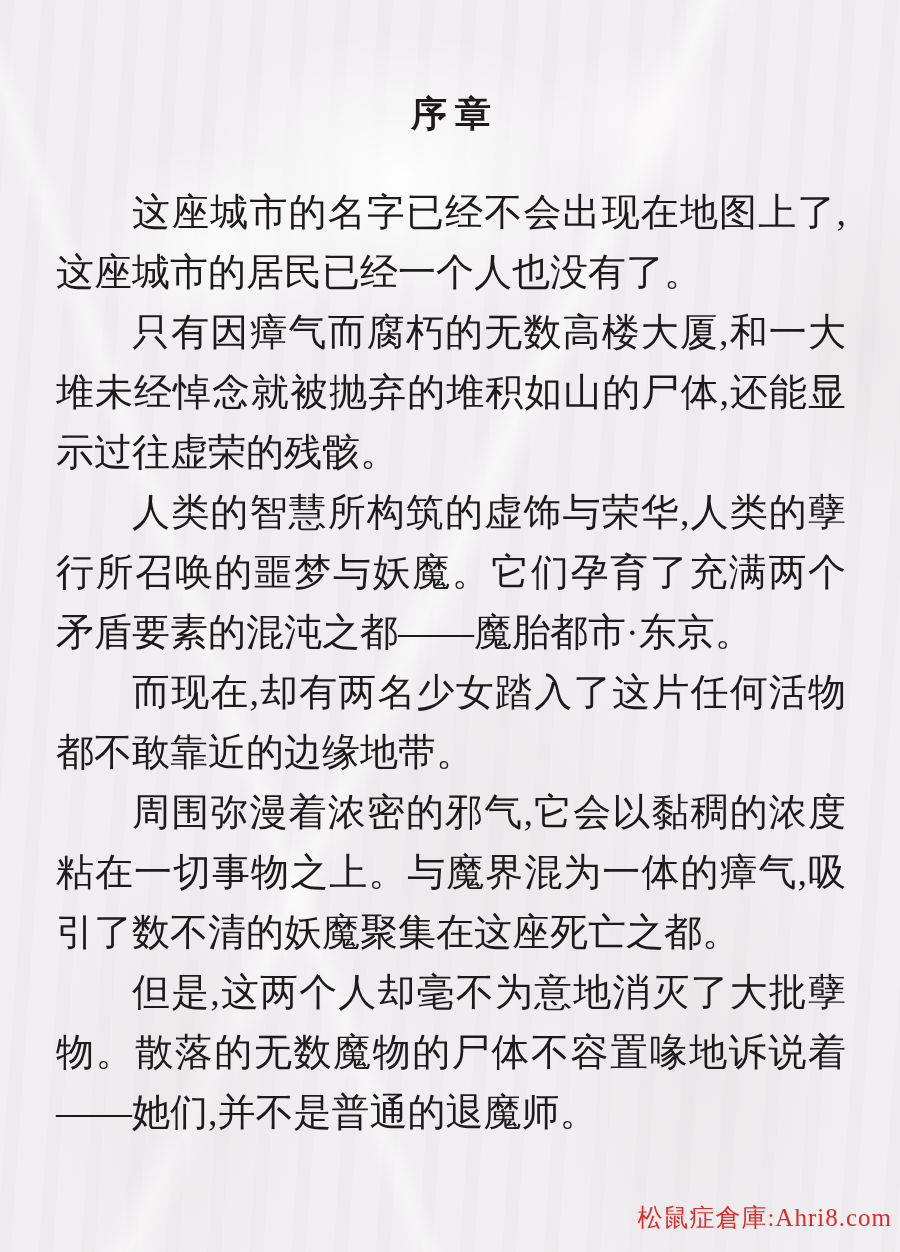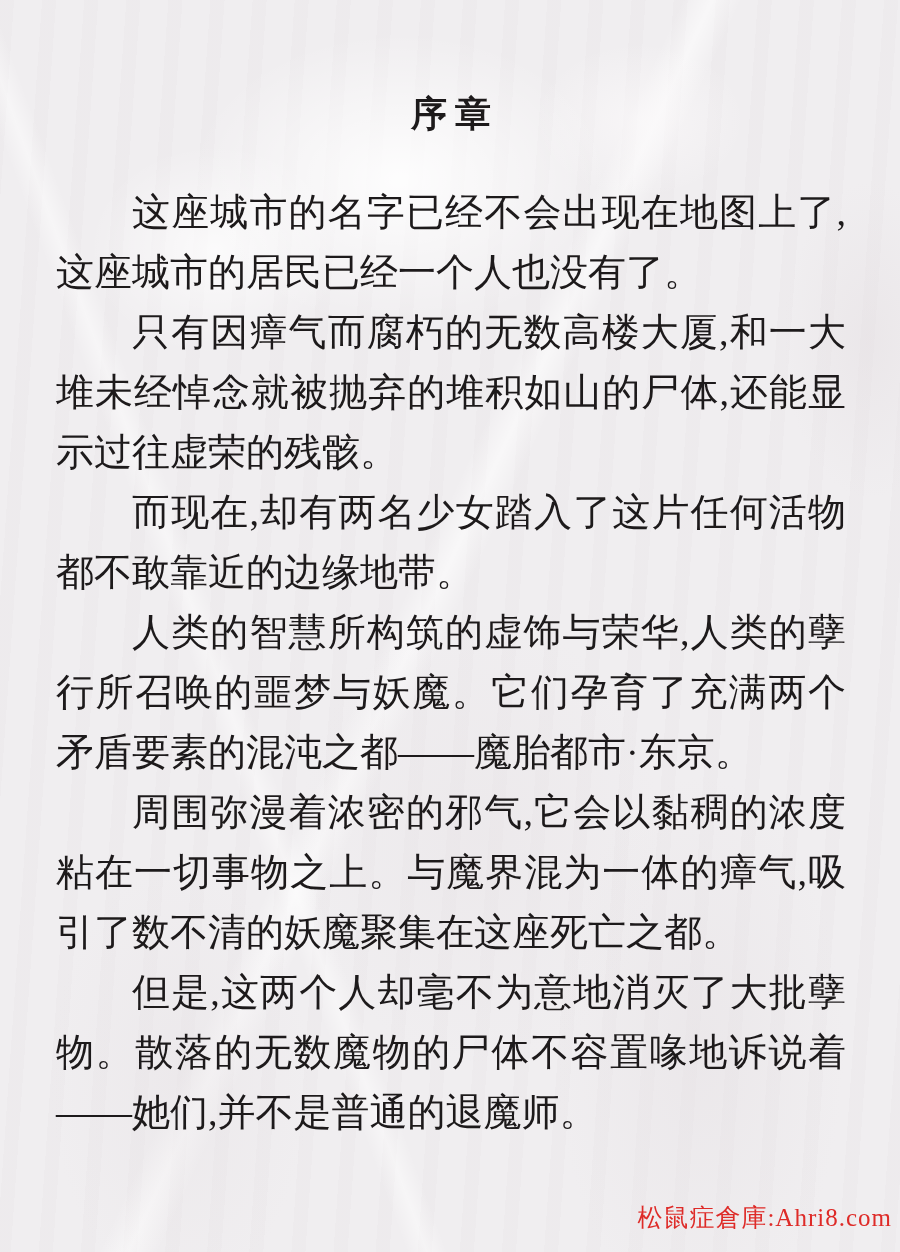--- a/index.html
+++ b/index.html
@@ -66,20 +66,20 @@
 </style>
 </head>
 <body>
 
 <div class="page">
   <div class="content">
     <h1 class="title">序章</h1>
 
     <p class="para">这座城市的名字已经不会出现在地图上了,这座城市的居民已经一个人也没有了。</p>
     <p class="para">只有因瘴气而腐朽的无数高楼大厦,和一大堆未经悼念就被抛弃的堆积如山的尸体,还能显示过往虚荣的残骸。</p>
+    <p class="para">人类的智慧所构筑的虚饰与荣华,人类的孽行所召唤的噩梦与妖魔。它们孕育了充满两个矛盾要素的混沌之都——魔胎都市·东京。</p>
     <p class="para">而现在,却有两名少女踏入了这片任何活物都不敢靠近的边缘地带。</p>
-    <p class="para">人类的智慧所构筑的虚饰与荣华,人类的孽行所召唤的噩梦与妖魔。它们孕育了充满两个矛盾要素的混沌之都——魔胎都市·东京。</p>
     <p class="para">周围弥漫着浓密的邪气,它会以黏稠的浓度粘在一切事物之上。与魔界混为一体的瘴气,吸引了数不清的妖魔聚集在这座死亡之都。</p>
     <p class="para">但是,这两个人却毫不为意地消灭了大批孽物。散落的无数魔物的尸体不容置喙地诉说着——她们,并不是普通的退魔师。</p>
   </div>
 
   <div class="watermark" style="color: rgb(222, 43, 40);">松鼠症倉庫:Ahri8.com</div>
 </div>
 
 </body></html>

